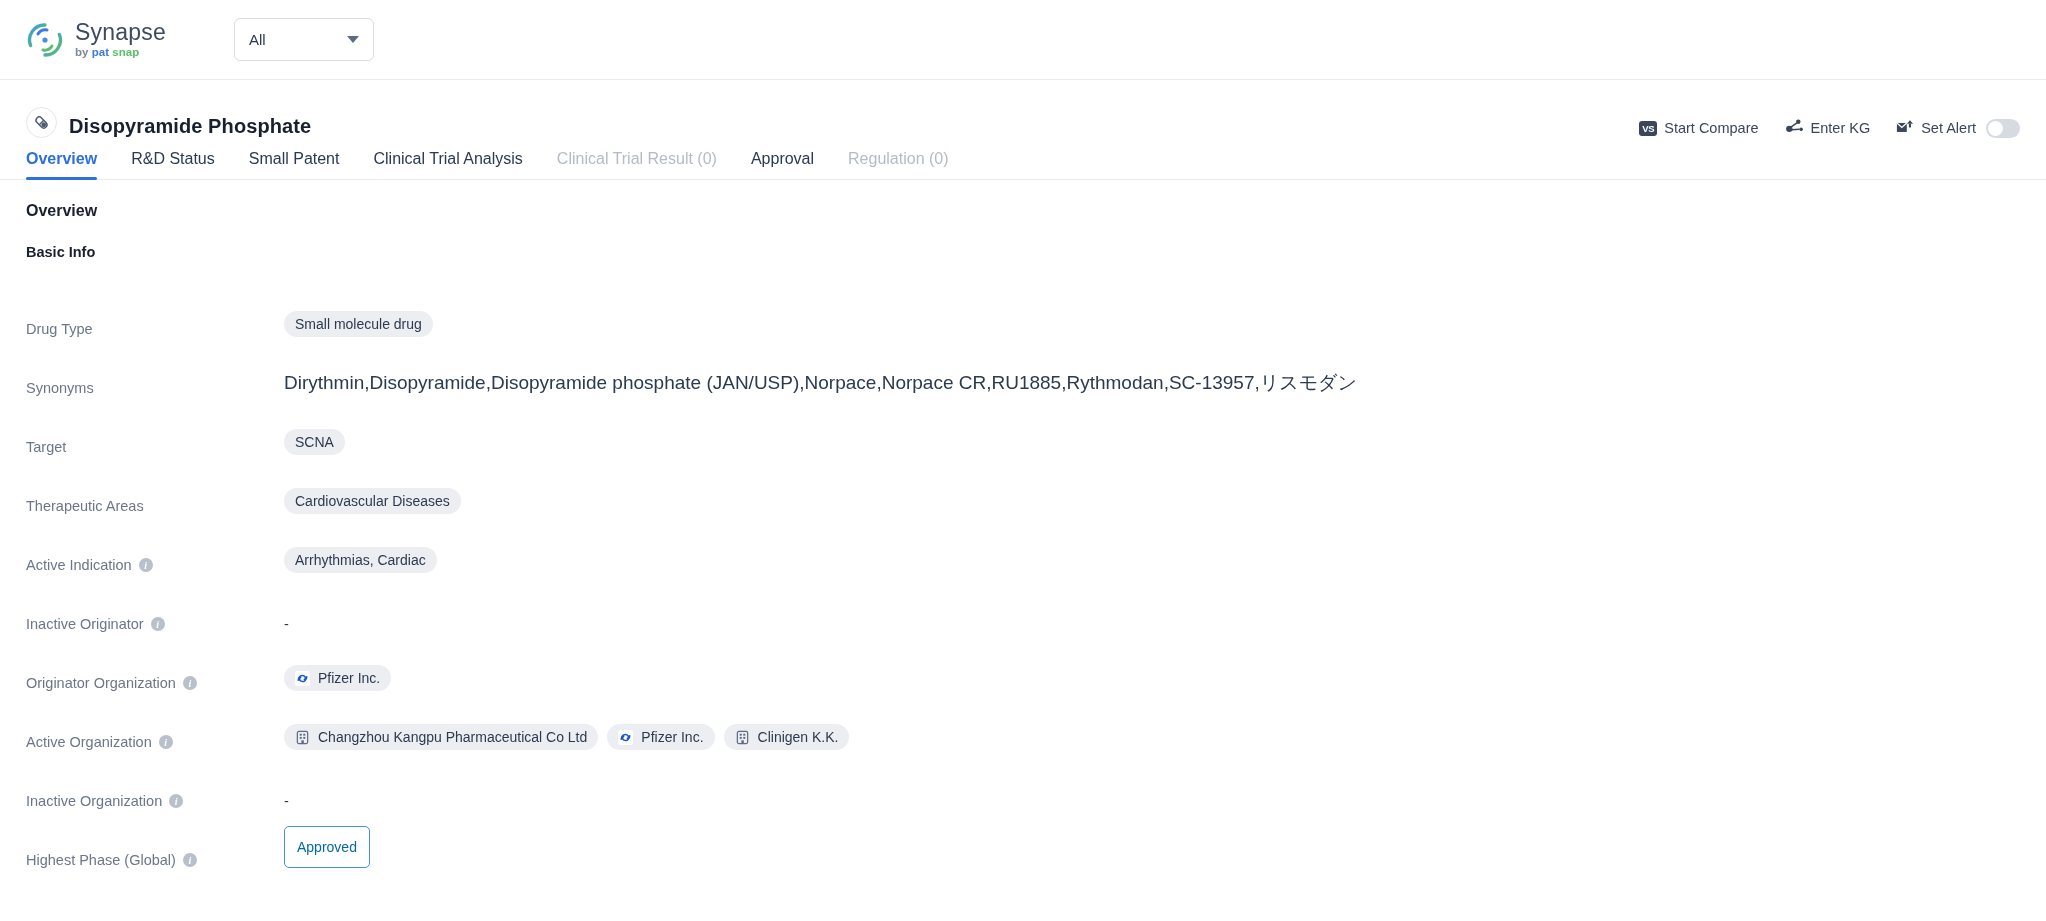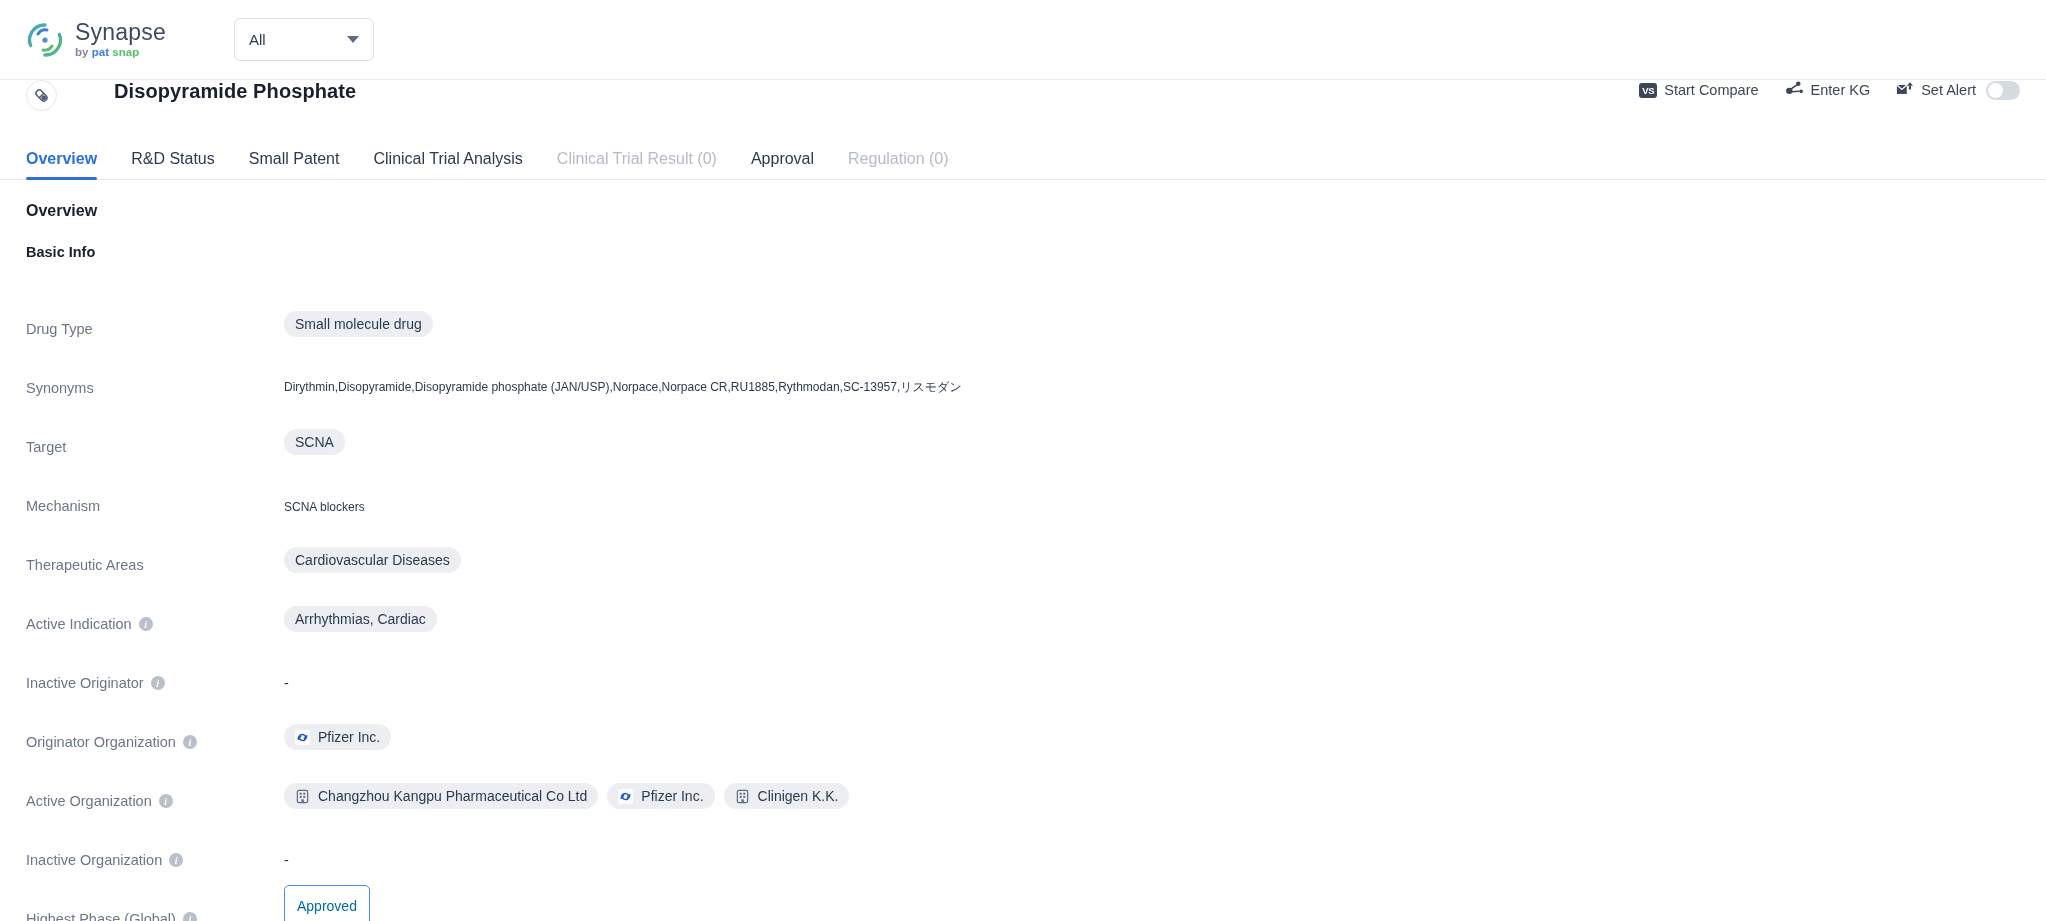--- a/index.html
+++ b/index.html
@@ -66,23 +66,22 @@
     border: 0; outline: 0; width: 100%;
     font-size: 15px; color: #2c3a4f;
     font-family: "Liberation Sans", sans-serif;
     background: transparent;
   }
   .search-box input::placeholder { color: #9aa3b2; }
 
   
   .titlebar {
     height: 58px;
-    display: flex; align-items: flex-start;
+    display: flex; align-items: flex-end;
     padding: 0 26px;
-    gap: 45px;
   }
   .drug-icon {
     width: 31px; height: 31px; border-radius: 50%;
     border: 1px solid #e4e7ec;
     display: flex; align-items: center; justify-content: center;
     flex: none;
     color: #4d5a73;
   }
   .drug-title {
     margin-left: 12px;
@@ -162,21 +161,21 @@
   }
   .row-value { display: flex; align-items: center; gap: 9px; flex-wrap: wrap; padding-top: 1px; }
 
   .tag {
     background: #eceef2; border-radius: 13px;
     padding: 5px 11px;
     font-size: 14px; color: #2c3a4f;
     display: inline-flex; align-items: center; gap: 8px;
     white-space: nowrap; cursor: pointer;
   }
-  .plain-text { font-size: 12px; color: #2c3a4f; }
+  .plain-text { font-size: 19px; color: #2c3a4f; }
   .dash { font-size: 14.5px; color: #2c3a4f; }
 
   .org-icon { width: 15px; height: 15px; flex: none; display:block; }
 
   .phase-badge {
     border: 1px solid #4a8af0; border-radius: 5px;
     color: #0369a1; background: #fff;
     font-size: 14px; padding: 12px 12px;
     display: inline-block; cursor: pointer;
   }
@@ -303,28 +302,20 @@
 
     <div class="row">
       <div class="row-label">
         <span>Target</span>
       </div>
       <div class="row-value">
         <span class="tag">SCNA</span>
       </div>
     </div>
 
-    <div class="row">
-      <div class="row-label">
-        <span>Mechanism</span>
-      </div>
-      <div class="row-value">
-        <span class="plain-text">SCNA blockers</span>
-      </div>
-    </div>
 
     <div class="row">
       <div class="row-label">
         <span>Therapeutic Areas</span>
       </div>
       <div class="row-value">
         <span class="tag">Cardiovascular Diseases</span>
       </div>
     </div>
 

